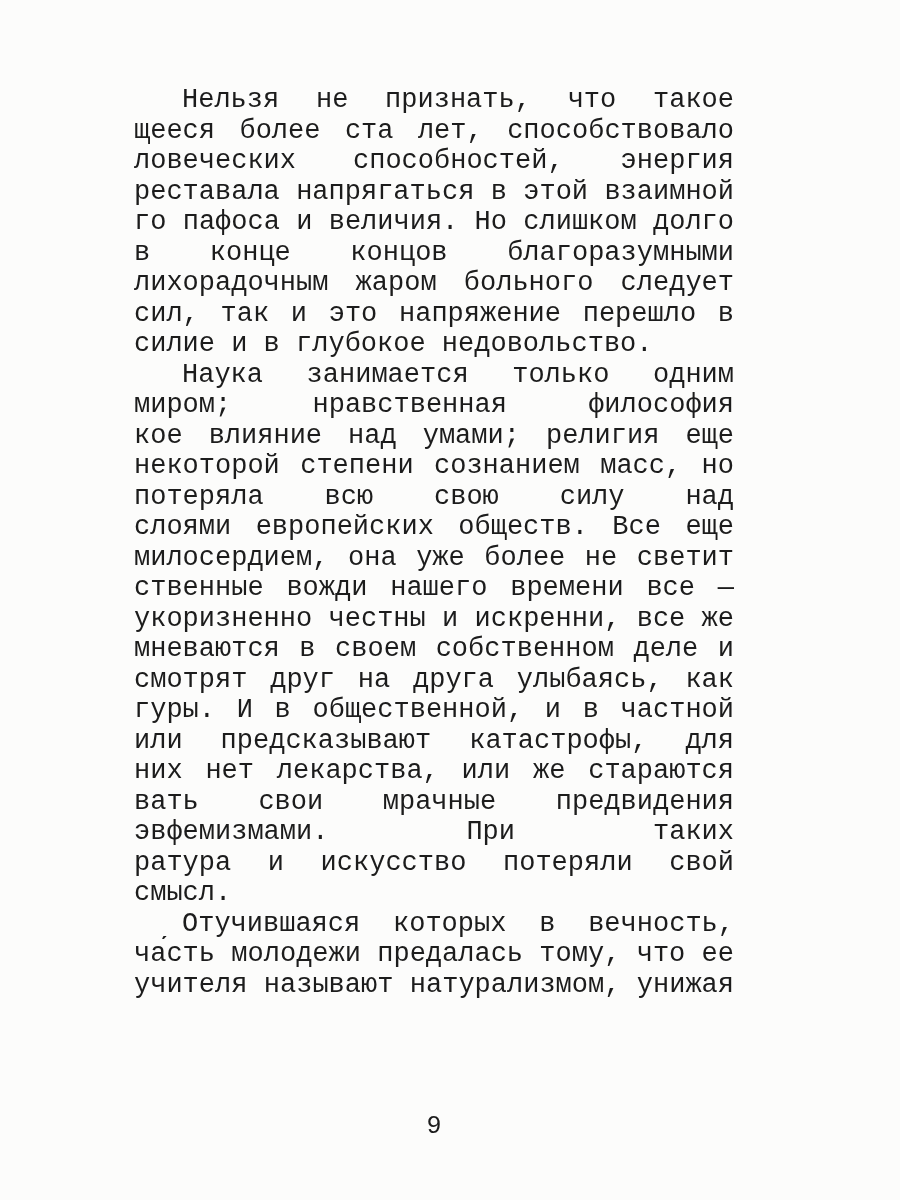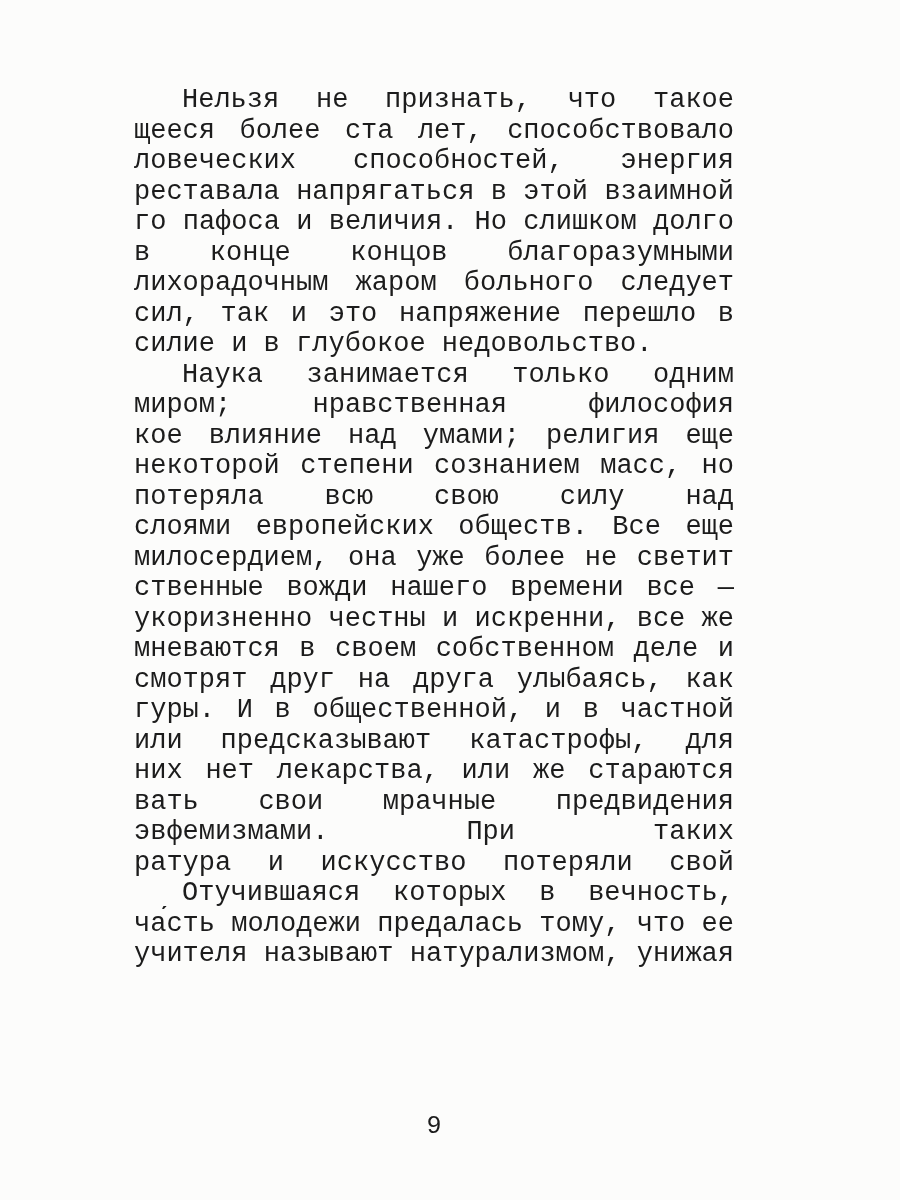--- a/index.html
+++ b/index.html
@@ -80,18 +80,19 @@
       <div class="line">ственные вожди нашего времени все — либо не-</div>
       <div class="line">укоризненно честны и искренни, все же они со-</div>
       <div class="line">мневаются в своем собственном деле и оттого</div>
       <div class="line">смотрят друг на друга улыбаясь, как древние ав-</div>
       <div class="line">гуры. И в общественной, и в частной жизни они</div>
       <div class="line">или предсказывают катастрофы, для которых у</div>
       <div class="line">них нет лекарства, или же стараются замаскиро-</div>
       <div class="line">вать свои мрачные предвидения благоразумными</div>
       <div class="line">эвфемизмами. При таких обстоятельствах лите-</div>
       <div class="line">ратура и искусство потеряли свой божественный</div>
+      <div class="line para-last">смысл.</div>
       <div class="line para-first">Отучившаяся которых в вечность, бо́льшая</div>
       <div class="line">часть молодежи предалась тому, что ее новые</div>
       <div class="line para-last">учителя называют натурализмом, унижая этим</div>
     </div>
   <div class="page-number">9</div>
 </div>
 
 </body></html>

